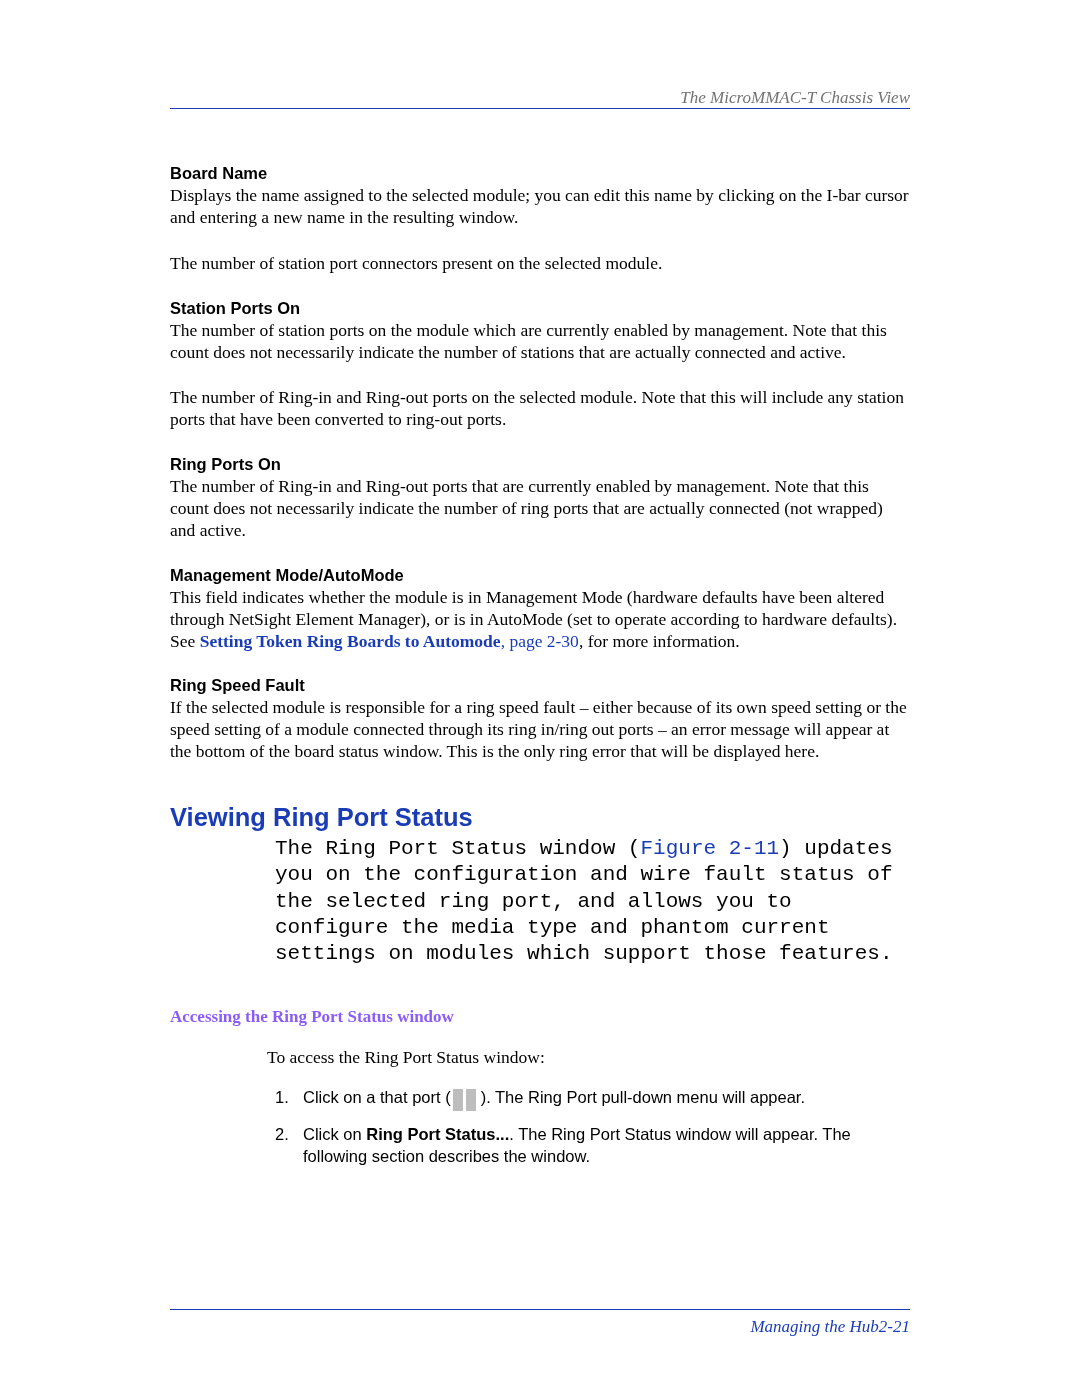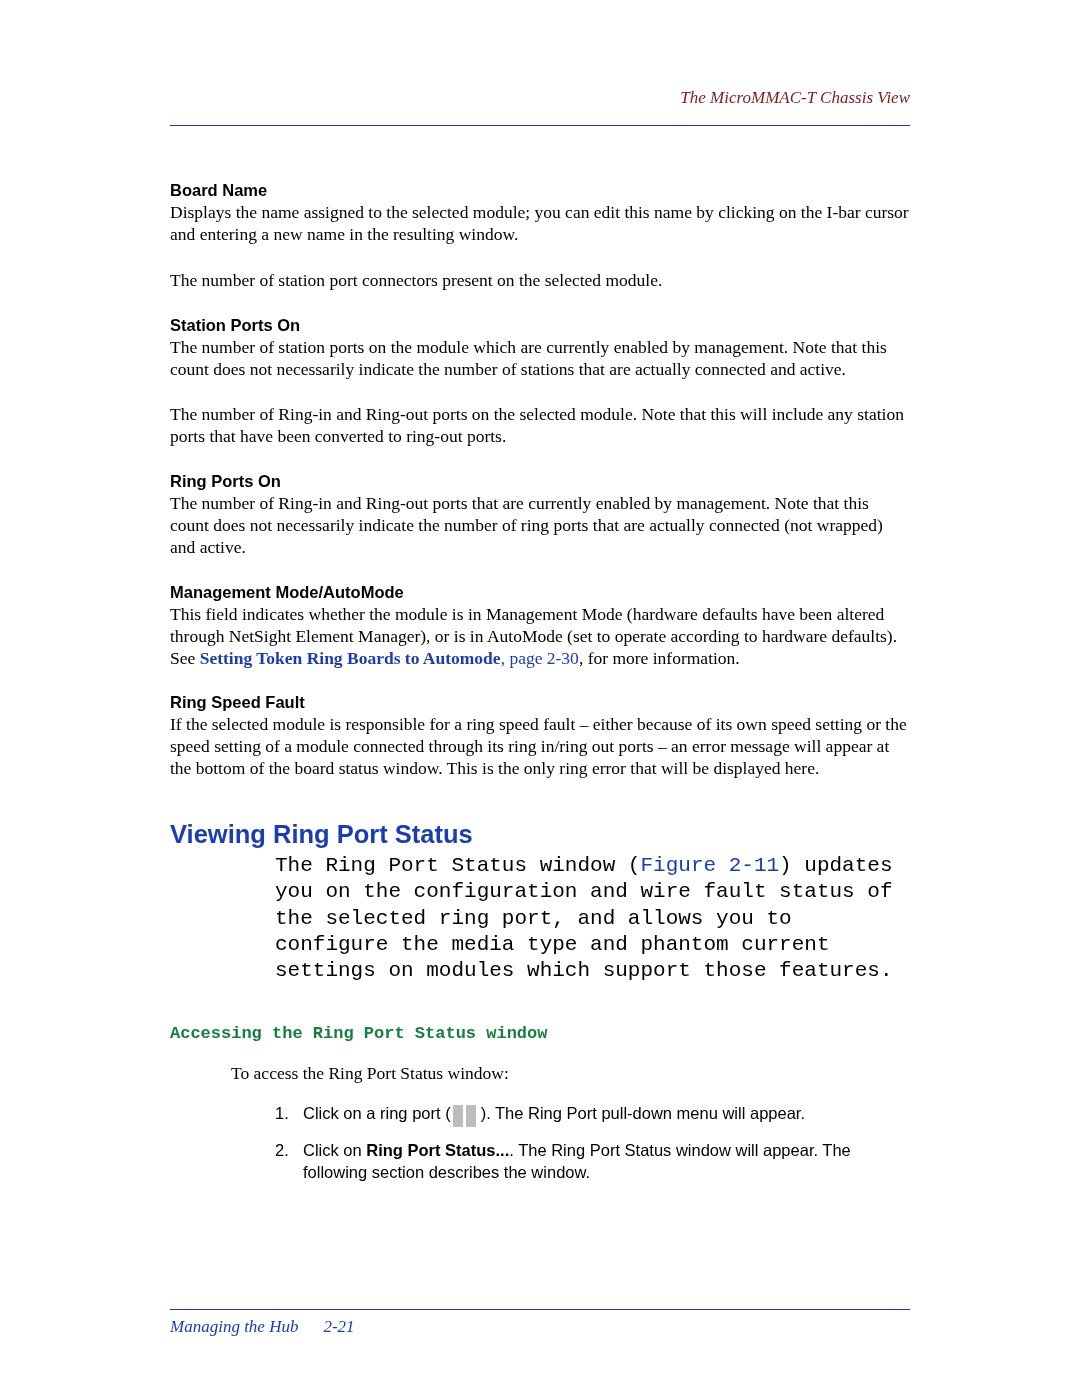--- a/index.html
+++ b/index.html
@@ -16,24 +16,24 @@
   .page {
     padding: 88px 170px 0 170px;
     box-sizing: border-box;
     width: 100%;
     height: 100%;
     position: relative;
   }
   .header {
     text-align: right;
     font-style: italic;
-    color: #7f1d1d;
+    color: #737373;
     font-family: Georgia, serif;
     font-size: 17px;
-    padding-bottom: 17px;
+    padding-bottom: 0;
     border-bottom: 1.5px solid #1a3db5;
     margin-bottom: 55px;
   }
   .content-indent {
   }
   .def-term {
     font-family: Arial, Helvetica, sans-serif;
     font-weight: bold;
     font-size: 16.5px;
     margin-bottom: 2px;
@@ -64,32 +64,32 @@
     font-family: Liberation Mono, monospace;
     font-size: 21px;
     line-height: 1.25;
     margin-left: 105px;
     margin-bottom: 40px;
   }
   .figref {
     color: #1a3db5;
   }
   .subheading {
-    font-family: Liberation Mono, monospace;
-    font-weight: bold;
-    color: #15803d;
+    font-family: Liberation Serif, serif;
+    font-weight: bold;
+    color: #8b5cf6;
     font-size: 17px;
     margin-left: 0;
     margin-bottom: 20px;
     margin-top: 30px;
   }
   .access-line {
     font-family: Georgia, 'Times New Roman', serif;
     font-size: 17.5px;
-    margin-left: 61px;
+    margin-left: 97px;
     margin-bottom: 18px;
   }
   .step-row {
     display: flex;
     margin-left: 105px;
     font-family: Arial, Helvetica, sans-serif;
     font-size: 16.5px;
     line-height: 1.35;
     margin-bottom: 12px;
     align-items: flex-start;
@@ -122,22 +122,21 @@
     left: 170px;
     right: 170px;
     bottom: 60px;
     border-top: 1.5px solid #1a3db5;
     padding-top: 7px;
     font-style: italic;
     color: #1a3db5;
     font-family: Georgia, serif;
     font-size: 17px;
     display: flex;
-    justify-content: flex-start;
-    gap: 25px;
+    justify-content: flex-end;
   }
 </style>
 </head>
 <body>
 
 <div class="page">
 
   <div class="header">
     <span>The MicroMMAC-T Chassis View</span>
   </div>
@@ -187,21 +186,21 @@
     <span>The Ring Port Status window (</span><span class="figref">Figure 2-11</span><span>) updates you on the configuration and wire fault status of the selected ring port, and allows you to configure the media type and phantom current settings on modules which support those features.</span>
   </div>
 
   <div class="subheading">Accessing the Ring Port Status window</div>
 
   <div class="access-line">To access the Ring Port Status window:</div>
 
   <div class="step-row">
     <div class="step-num">1.</div>
     <div class="step-text">
-      <span>Click on a ring port (</span><span class="ring-port-icon"><span></span><span></span></span><span>). The Ring Port pull-down menu will appear.</span>
+      <span>Click on a that port (</span><span class="ring-port-icon"><span></span><span></span></span><span>). The Ring Port pull-down menu will appear.</span>
     </div>
   </div>
 
   <div class="step-row">
     <div class="step-num">2.</div>
     <div class="step-text">
       <span>Click on </span><span class="bold">Ring Port Status...</span><span>. The Ring Port Status window will appear. The following section describes the window.</span>
     </div>
   </div>
 

